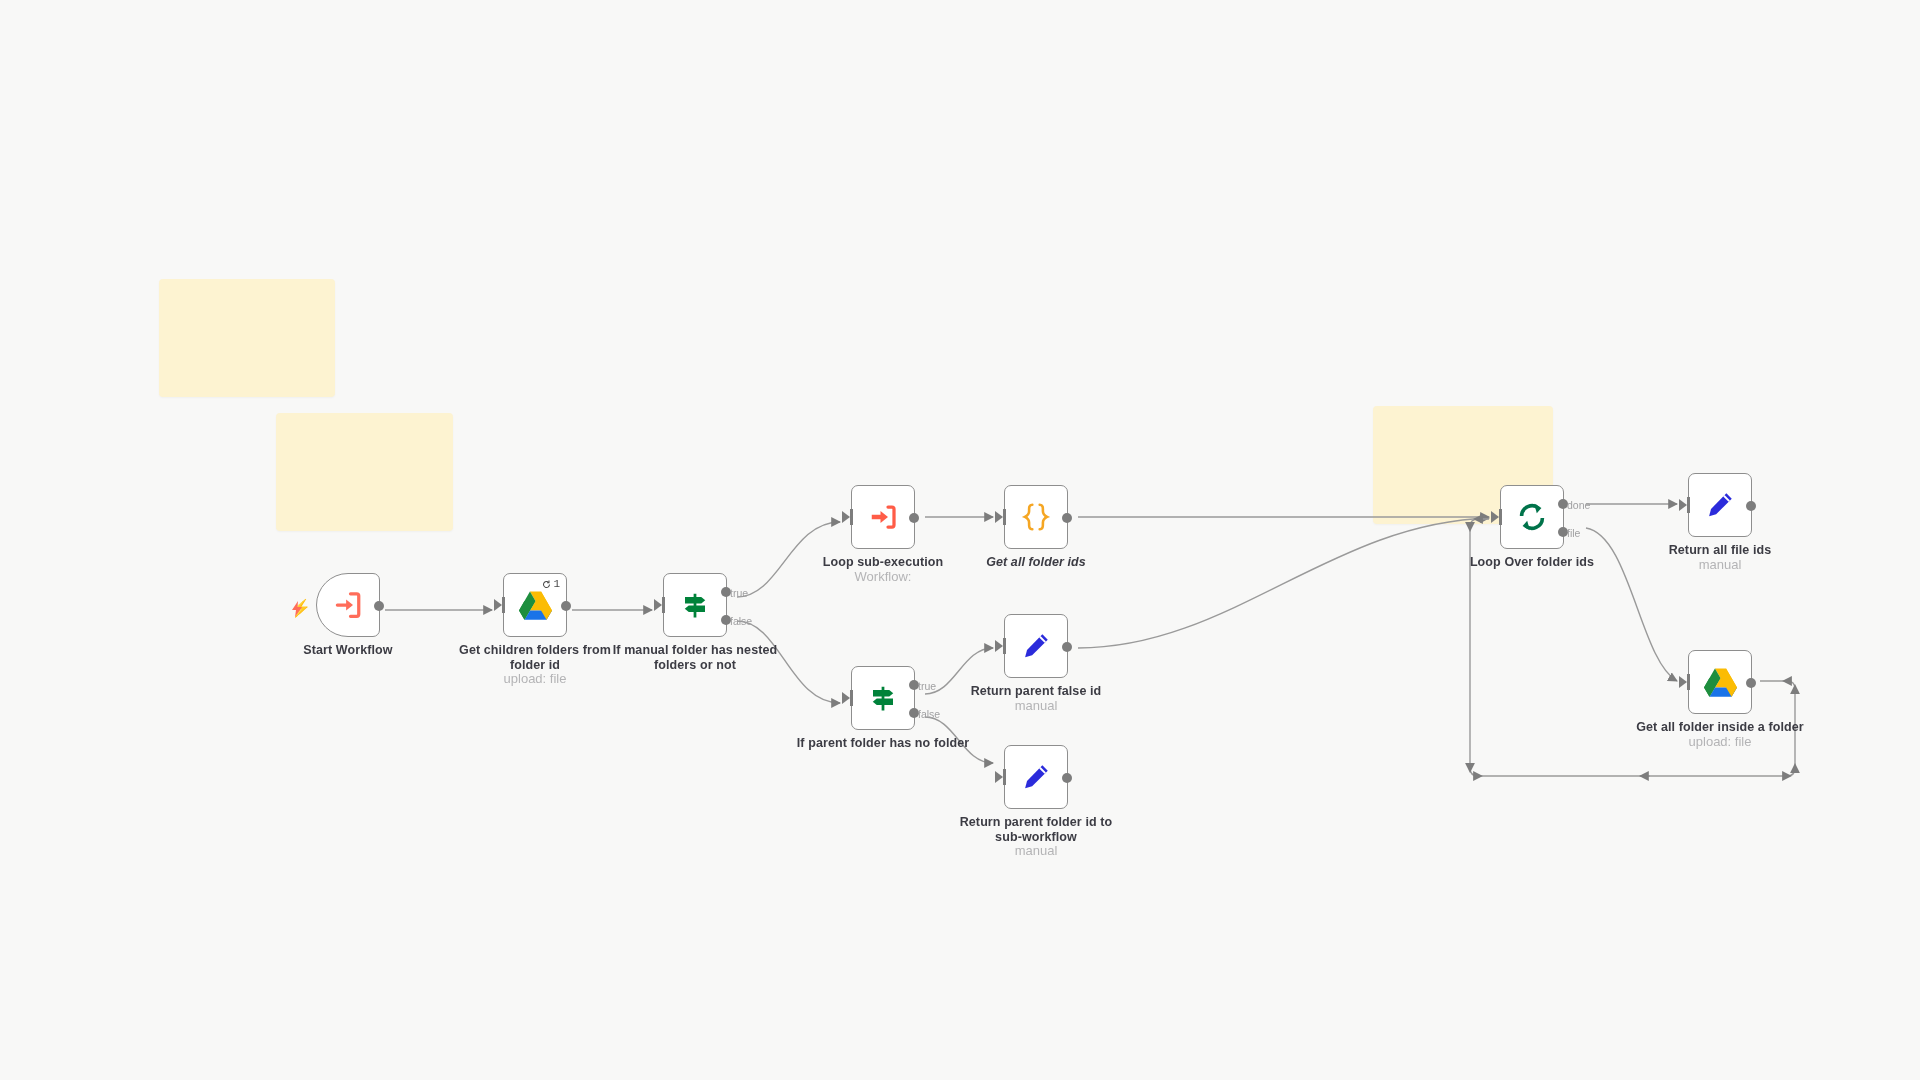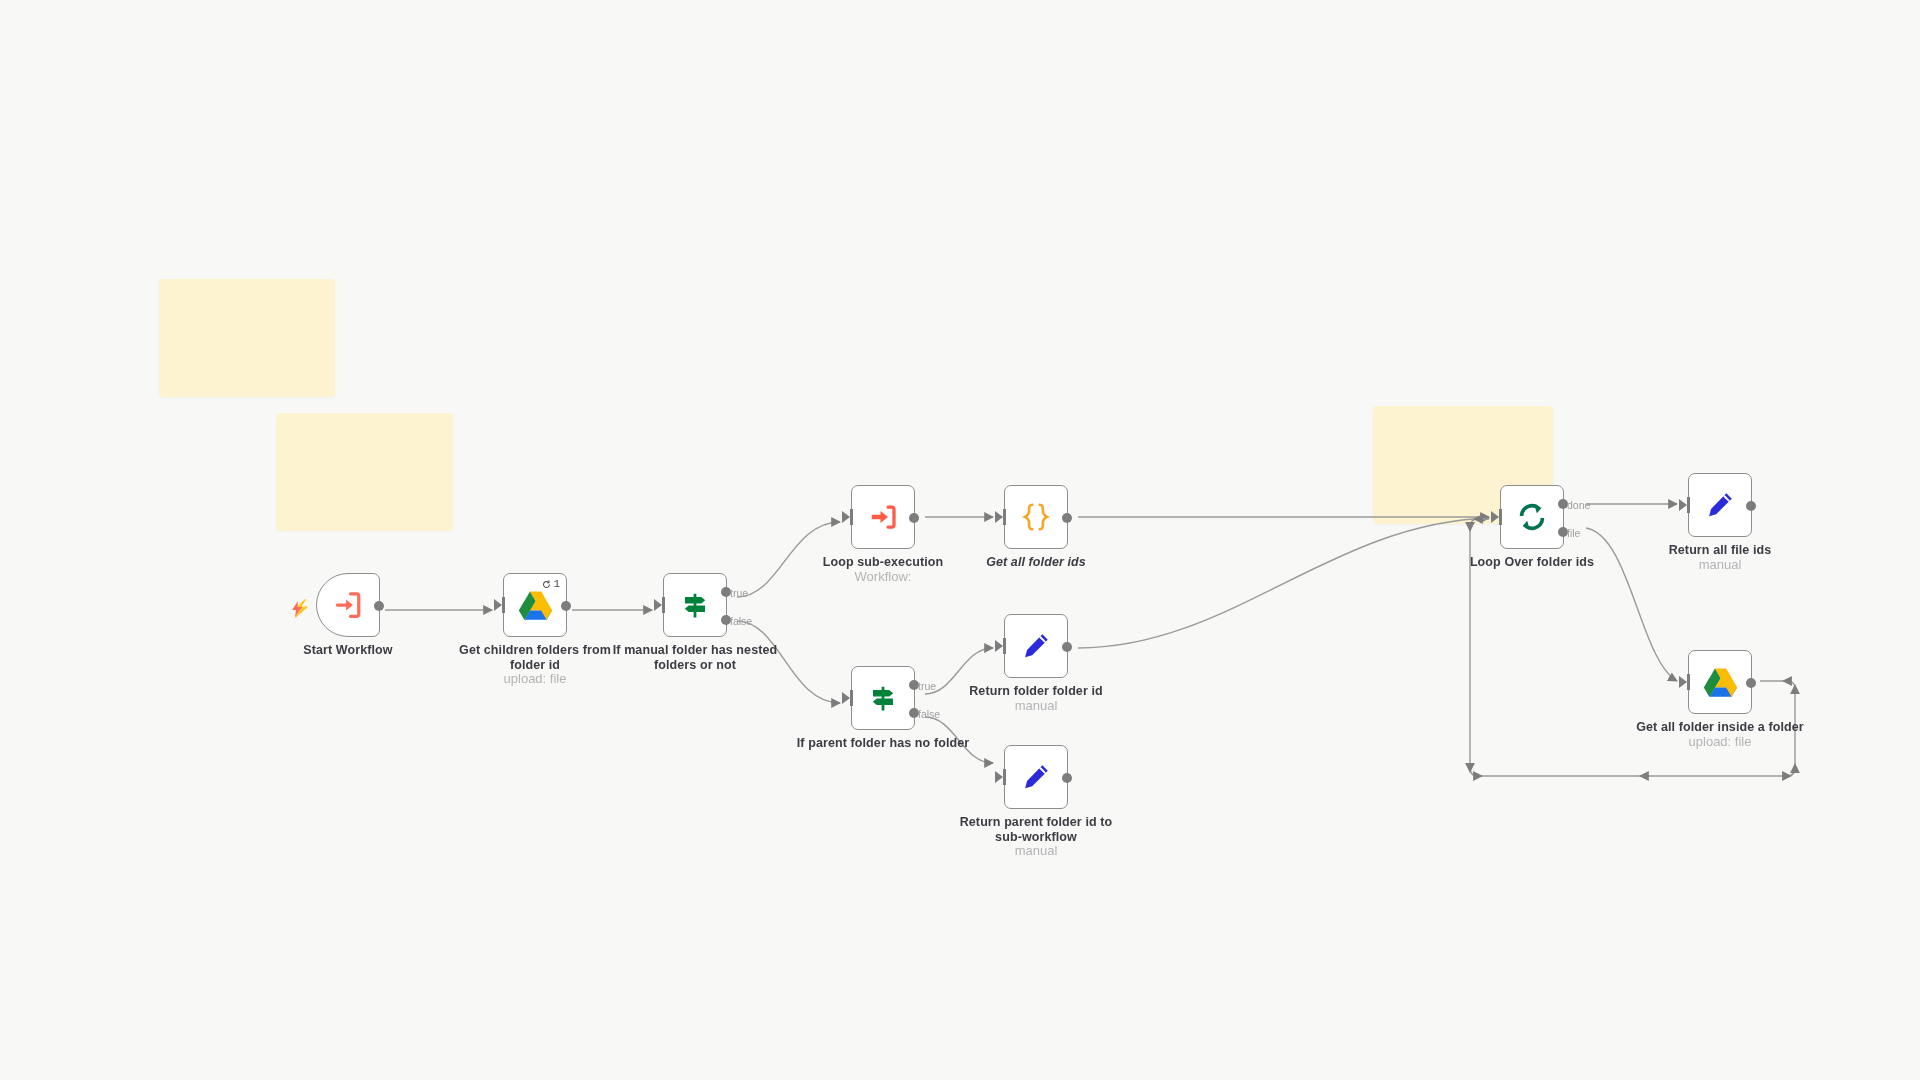--- a/index.html
+++ b/index.html
@@ -345,21 +345,21 @@
       <div class="in-bar"></div>
       <span>
         <svg class="icon" width="30" height="30" viewBox="0 0 24 24">
           <path d="M17.1 2.6 L21.4 6.9 L8.9 19.4 L3.3 21 L4.8 15.2 Z" fill="#2b2bdb"></path>
           <path d="M15.1 4.6 L19.4 8.9" stroke="#ffffff" stroke-width="1.5"></path>
         </svg>
       </span>
       <div class="dot-out"></div>
     </div>
     <div class="node-labels">
-      <div class="node-title">Return folder folder id</div>
+      <div class="node-title">Return parent false id</div>
       <div class="node-sub">manual</div>
     </div>
   </div>
 
   <div class="node" style="left:1004px; top:745px;">
     <div class="node-box">
       <div class="in-arrow"></div>
       <div class="in-bar"></div>
       <span>
         <svg class="icon" width="30" height="30" viewBox="0 0 24 24">

